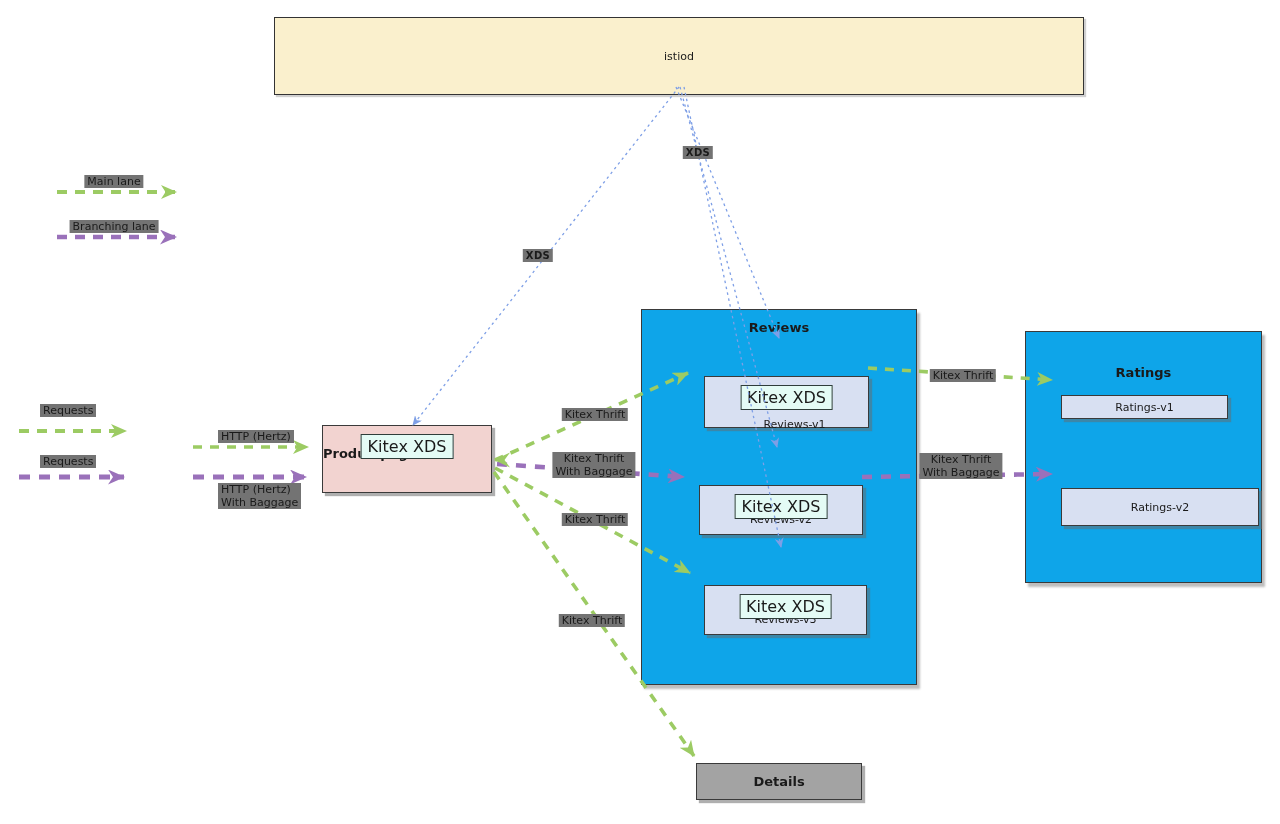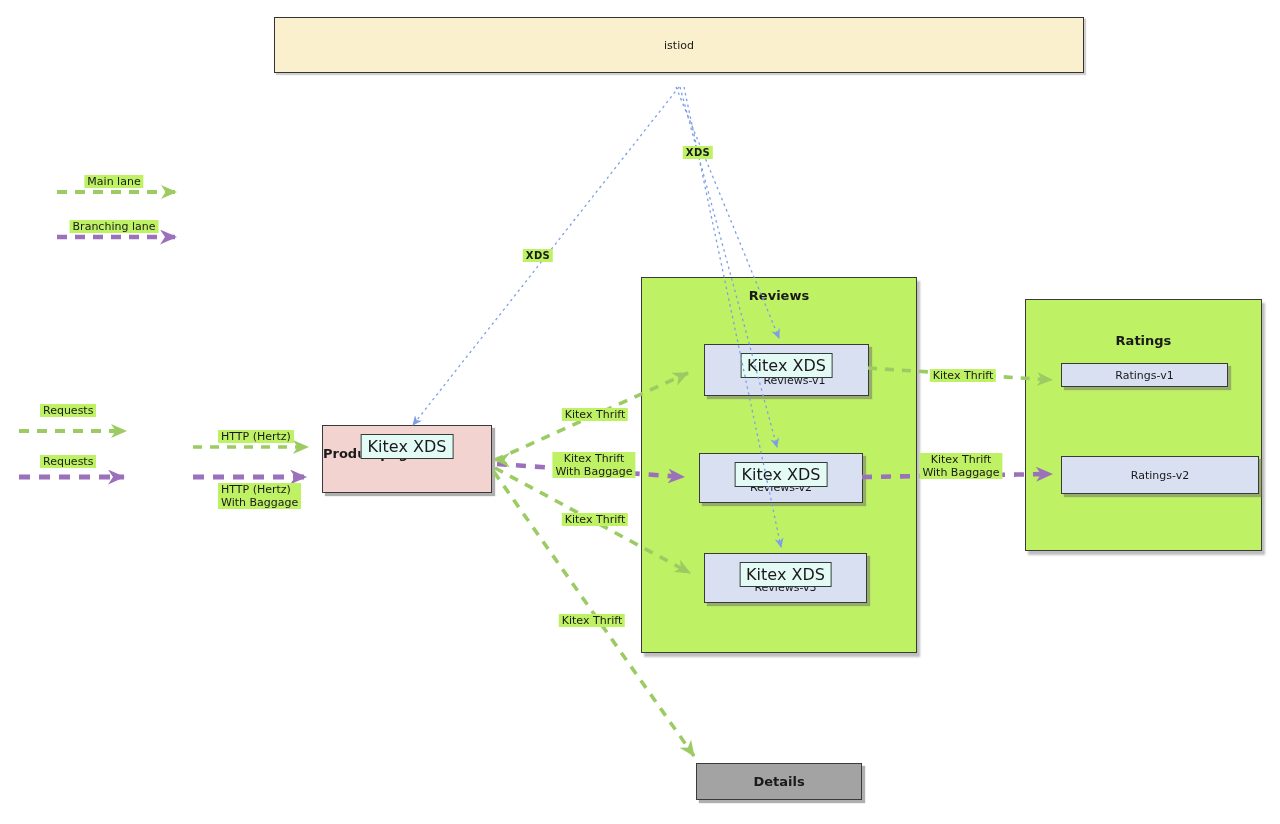--- a/index.html
+++ b/index.html
@@ -9,70 +9,70 @@
     position:relative; width:1280px; height:824px;
     background:#ffffff; overflow:hidden;
   }
   .edges-svg { position:absolute; left:0; top:0; width:1280px; height:824px; pointer-events:none; z-index:5; }
 
   .node { position:absolute; border:1.6px solid #3a3a3a; }
   .shadow-sm { box-shadow:3px 3px 1px rgba(110,110,110,0.55); }
   .shadow-lg { box-shadow:3px 4px 2px rgba(110,110,110,0.45); }
 
   .istiod {
-    left:274px; top:17px; width:810px; height:56px;
+    left:274px; top:17px; width:810px; height:78px;
     background:#faf0cd; border-color:#333333;
     display:flex; align-items:center; justify-content:center;
     font-size:11px; z-index:1; box-shadow:2px 2px 1px rgba(150,150,150,0.45);
   }
   .ingress {
     left:140px; top:393px; width:52px; height:134px;
     background:#dfecd8; display:flex; align-items:center; justify-content:center;
     font-size:12px; z-index:1;
   }
   .productpage {
     left:322px; top:425px; width:170px; height:68px;
     background:#f2d3d0; z-index:1;
   }
   .productpage .title { position:absolute; left:0; right:0; top:20px; text-align:left; font-weight:bold; font-size:13px; }
   .badge {
     position:absolute; top:8px; left:50%; transform:translateX(-50%);
     background:#e4fbf5; border:1.4px solid #2f3d3a;
     font-size:16px; padding:2px 6px 2px 6px; white-space:nowrap; z-index:2;
   }
   .group {
-    background:#bef264; z-index:1;
+    background:#0ea5e9; z-index:1;margin-top:32px;
   }
   .group-reviews { left:641px; top:277px; width:276px; height:376px; }
   .group-ratings { left:1025px; top:299px; width:237px; height:252px; }
   .group-title { position:absolute; left:0; right:0; text-align:center; font-weight:bold; font-size:13px; }
   .group-reviews .group-title { top:10px; }
   .group-ratings .group-title { top:33px; }
   .service {
     position:absolute; background:#d8e0f2; border:1.6px solid #3a3a3a;
     box-shadow:3px 3px 1px rgba(105,105,105,0.5);
   }
   .service .svc-label { position:absolute; left:0; right:0; text-align:center; font-size:11px; }
   .sv1 { left:62px; top:66px; width:165px; height:52px; }
-  .sv1 .svc-label { top:29px;padding-left:16px; }
+  .sv1 .svc-label { top:41px;padding-left:16px; }
   .sv2 { left:57px; top:175px; width:164px; height:50px; }
   .sv2 .svc-label { top:27px; }
   .sv3 { left:62px; top:275px; width:163px; height:50px; }
   .sv3 .svc-label { top:27px; }
   .rv1 { left:35px; top:63px; width:167px; height:24px; display:flex; align-items:center; justify-content:center; font-size:11px; }
   .rv2 { left:35px; top:156px; width:198px; height:38px; display:flex; align-items:center; justify-content:center; font-size:11px; }
   .details {
     left:696px; top:763px; width:166px; height:37px;
     background:#a3a3a3; display:flex; align-items:center; justify-content:center;
     font-weight:bold; font-size:13px; z-index:1;
   }
 
   .edge-label {
     position:absolute; z-index:6; font-size:11px; line-height:13px;
-    background:#bef264; padding:0 3px; white-space:pre-line;
+    background:#737373; padding:0 3px; white-space:pre-line;
   }
   .center { transform:translateX(-50%); text-align:center; }
   .xds-label { font-size:10px; font-weight:600; letter-spacing:0.4px; }
   .legend-label { font-size:11px; }
 </style>
 </head>
 <body>
 
 <div class="canvas">
 

